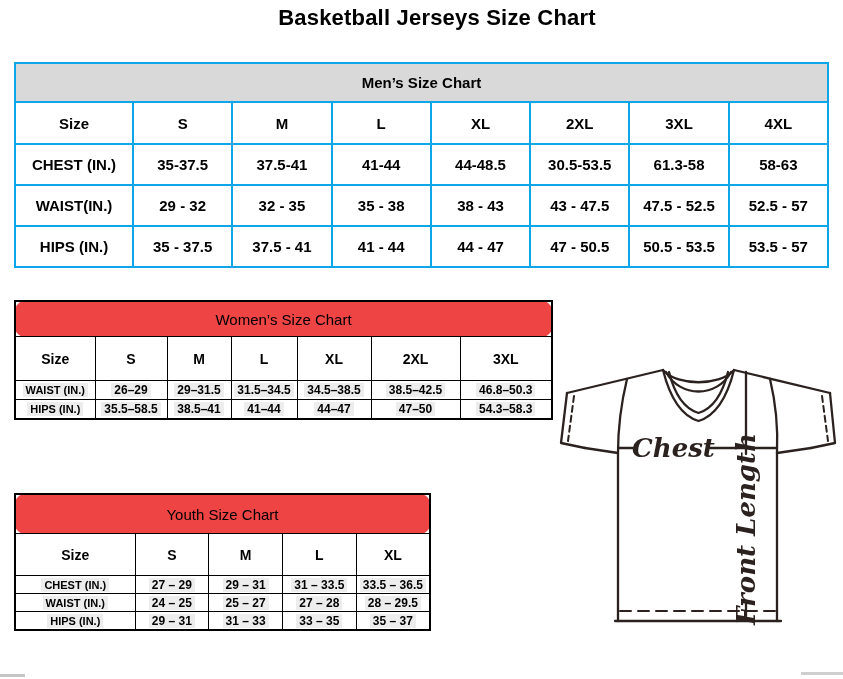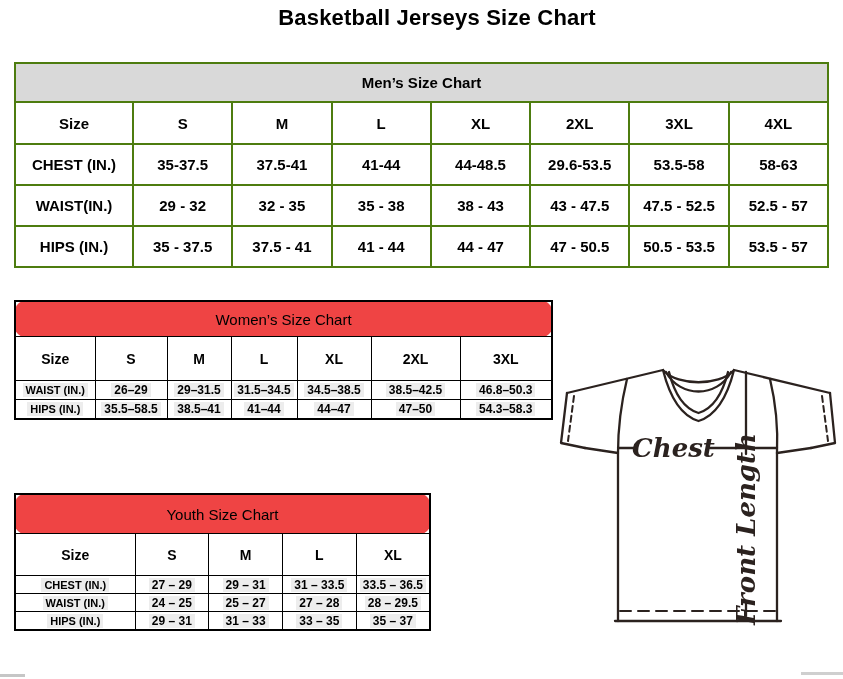--- a/index.html
+++ b/index.html
@@ -8,21 +8,21 @@
     background:#ffffff;font-family:"Liberation Sans",sans-serif;color:#000;
   }
   .page-title{
     position:absolute;left:0;top:5px;width:810px;text-align:center;
     font-size:22px;font-weight:bold;letter-spacing:.2px;padding-left:32px;
   }
   table{border-collapse:collapse;position:absolute;table-layout:fixed;background:#fff;}
   th,td{padding:0;text-align:center;vertical-align:middle;overflow:hidden;}
   
   .men{left:14px;top:62px;width:815px;}
-  .men th,.men td{border:2px solid #4d7c0f;}
+  .men th,.men td{border:2px solid #0ea5e9;}
   .men .r-bar th{height:37px;background:#d9d9d9;font-size:15px;font-weight:bold;}
   .men .r-head td{height:40px;font-size:15px;font-weight:bold;}
   .men .r-data td{height:39px;font-size:15px;font-weight:bold;}
   
   .wom,.you{border:2px solid #000;}
   .wom th,.wom td,.you th,.you td{border:1px solid #000;}
   .wom{left:14px;top:300px;width:539px;}
   .you{left:14px;top:493px;width:417px;}
   .wom .r-bar th,.you .r-bar th{background:#ef4444;font-size:15px;font-weight:normal;border-radius:10px;}
   .wom .r-bar th{height:34px;}
@@ -72,22 +72,22 @@
     <td>2XL</td>
     <td>3XL</td>
     <td>4XL</td>
   </tr>
   <tr class="r-data">
     <td class="lab">CHEST (IN.)</td>
     <td>35-37.5</td>
     <td>37.5-41</td>
     <td>41-44</td>
     <td>44-48.5</td>
-    <td>29.6-53.5</td>
-    <td>53.5-58</td>
+    <td>30.5-53.5</td>
+    <td>61.3-58</td>
     <td>58-63</td>
   </tr>
   <tr class="r-data">
     <td class="lab">WAIST(IN.)</td>
     <td>29 - 32</td>
     <td>32 - 35</td>
     <td>35 - 38</td>
     <td>38 - 43</td>
     <td>43 - 47.5</td>
     <td>47.5 - 52.5</td>

